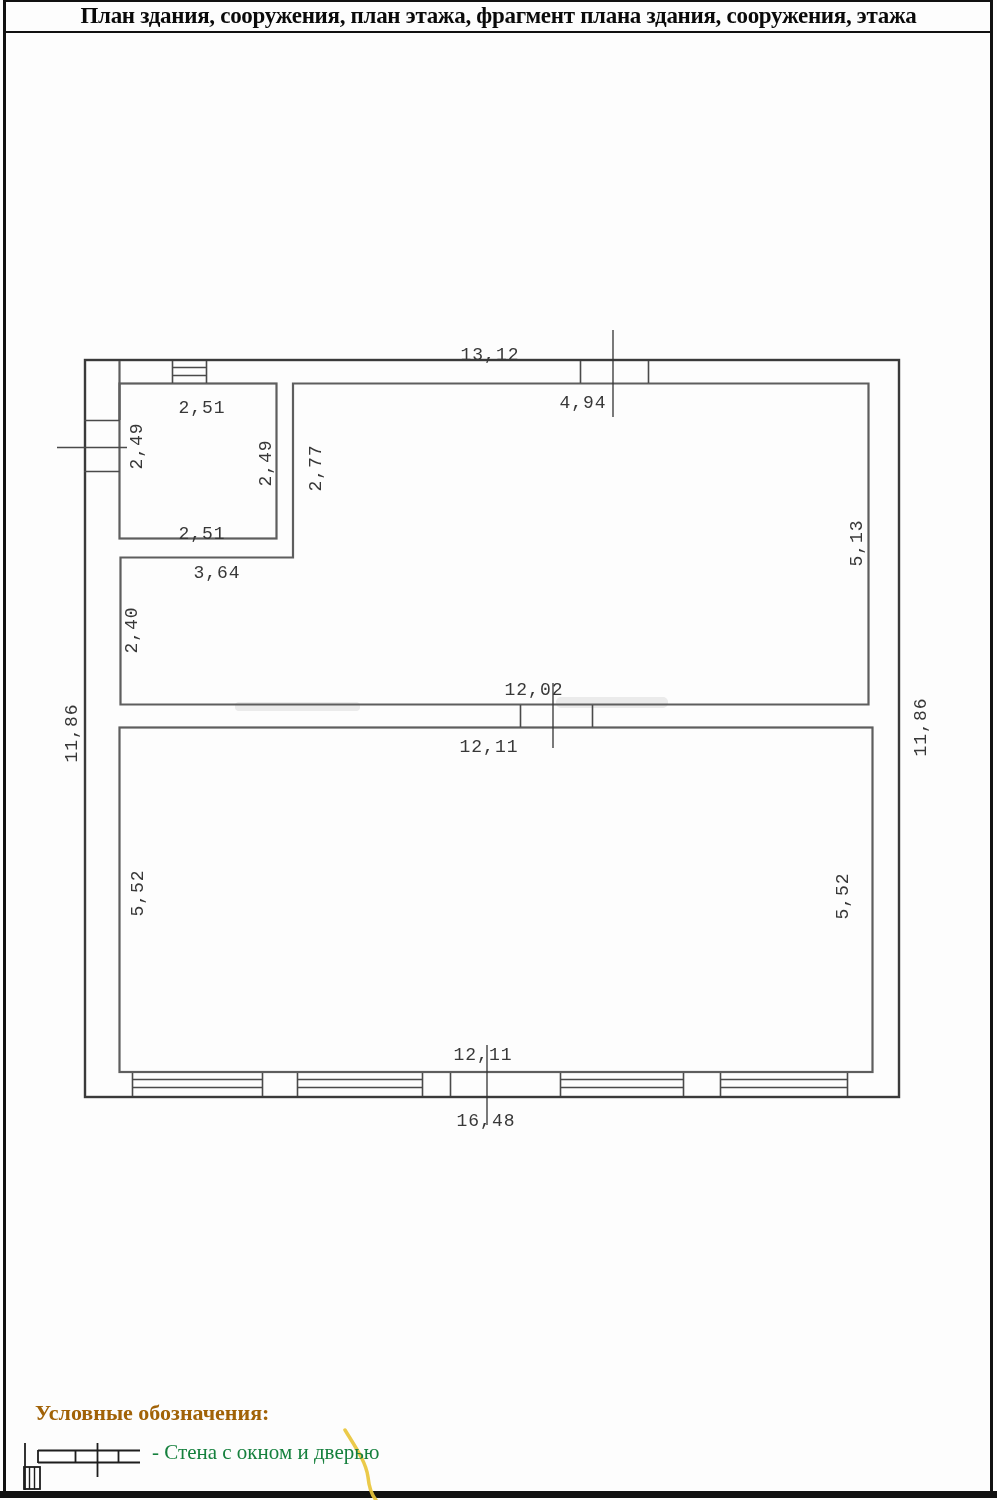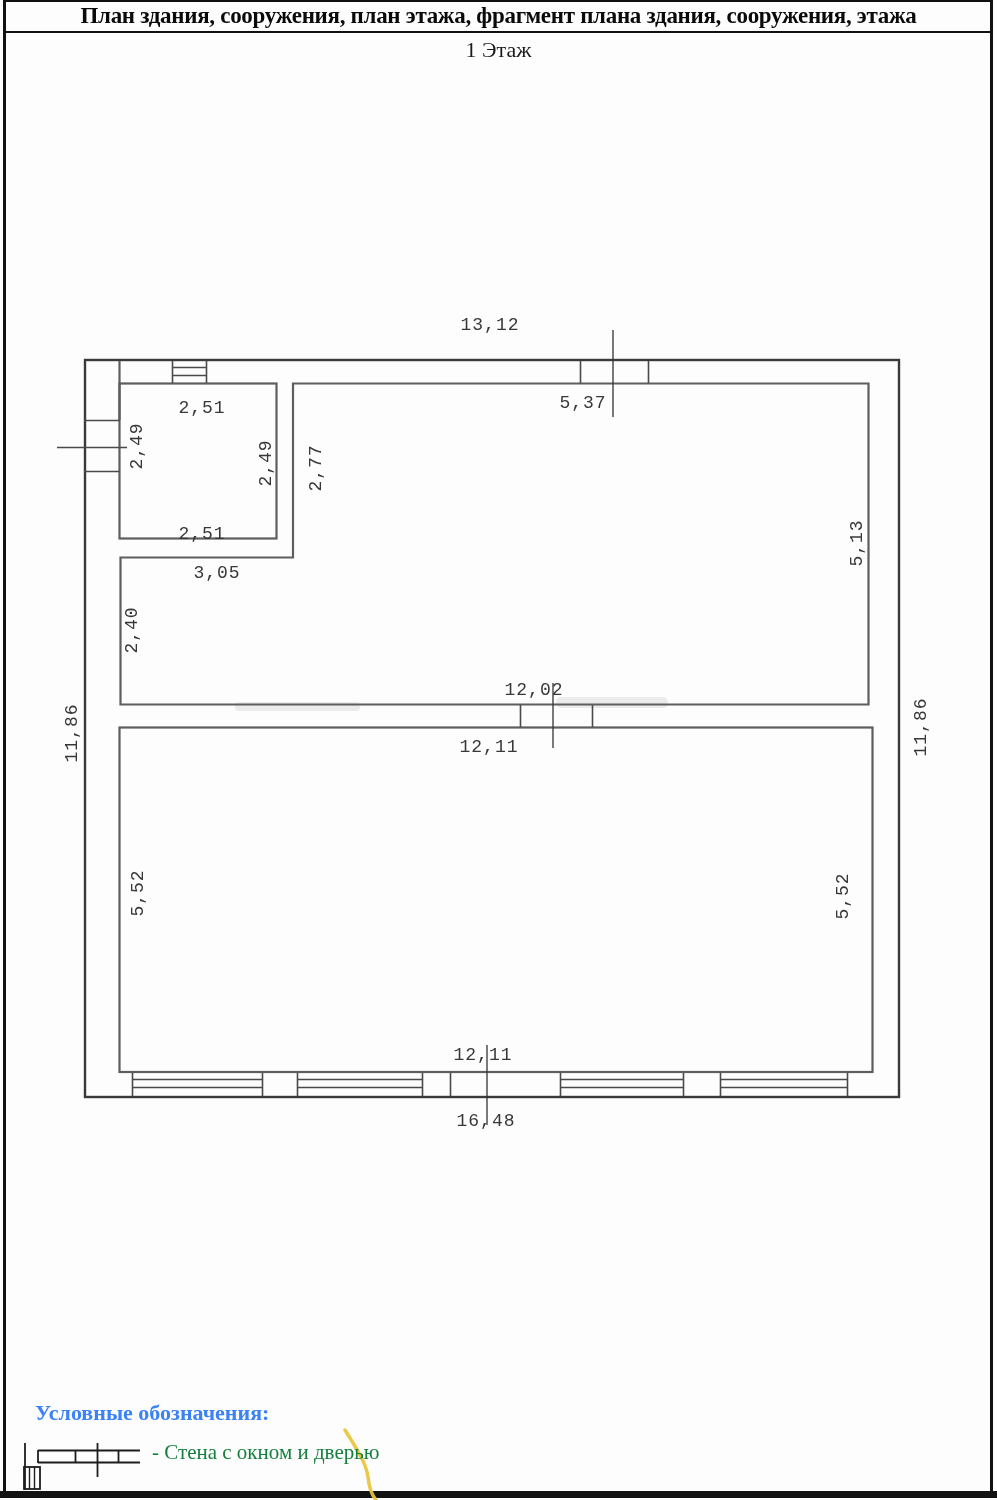--- a/index.html
+++ b/index.html
@@ -25,40 +25,39 @@
   .dim{
     position:absolute;
     font-family:"Liberation Mono","DejaVu Sans Mono",monospace;
     font-size:18px;color:#383838;white-space:nowrap;
     transform:translate(-50%,-50%);
     letter-spacing:1px;
   }
   .dim.rot{transform:translate(-50%,-50%) rotate(-90deg);}
   #legend-title{
     position:absolute;left:35px;top:1400px;
-    font-weight:bold;font-size:22px;color:#3b82f6;
+    font-weight:bold;font-size:22px;color:#a16207;
   }
   #legend-item-label{
     position:absolute;left:152px;top:1440px;
     font-size:21px;color:#15803d;white-space:nowrap;
   }
 </style>
 </head>
 <body>
 
 <div id="page">
 
   <div class="border-line" style="left:3px;top:0;width:990px;height:2px;"></div>
   <div class="border-line" style="left:3px;top:0;width:3px;height:1494px;"></div>
   <div class="border-line" style="left:990px;top:0;width:3px;height:1494px;"></div>
   <div class="border-line" style="left:3px;top:31px;width:990px;height:2px;"></div>
   <div class="border-line" style="left:0px;top:1491px;width:997px;height:7px;"></div>
 
   <div id="title-bar">План здания, сооружения, план этажа, фрагмент плана здания, сооружения, этажа</div>
-  <div id="floor-subtitle">1 Этаж</div>
 
   <svg width="997" height="1500" viewBox="0 0 997 1500">
 
     <g>
       <rect x="235" y="702" width="125" height="9" rx="4" fill="#c9c9c9" opacity="0.35"></rect>
       <rect x="556" y="697" width="112" height="11" rx="5" fill="#c9c9c9" opacity="0.35"></rect>
     </g>
 
     <g stroke="#3a3a3a" stroke-width="2.4" fill="none">
       <rect x="85" y="360" width="814" height="737"></rect>
@@ -108,28 +107,28 @@
       <path d="M38,1450.5 H140 M38,1462.5 H140 M38,1450 V1463"></path>
       <path d="M75.5,1450 V1463 M118.5,1450 V1463"></path>
       <path d="M97.5,1443 V1477"></path>
       <rect x="24" y="1467" width="16" height="22"></rect>
       <path d="M29.5,1467 V1489 M34.5,1467 V1489" stroke-width="1.4"></path>
     </g>
 
     <path d="M345,1430 C356,1448 366,1462 368,1477 C369,1487 371,1494 376,1500" stroke="#e9c53b" stroke-width="3.5" fill="none" opacity="0.92" stroke-linecap="round"></path>
   </svg>
 
-  <div class="dim" style="left:490px;top:325px;">13,12</div>
-  <div class="dim" style="left:583px;top:403px;">5,37</div>
+  <div class="dim" style="left:490px;top:355px;">13,12</div>
+  <div class="dim" style="left:583px;top:403px;">4,94</div>
   <div class="dim" style="left:202px;top:408px;">2,51</div>
   <div class="dim rot" style="left:137px;top:446px;">2,49</div>
   <div class="dim rot" style="left:266px;top:463px;">2,49</div>
   <div class="dim rot" style="left:316px;top:468px;">2,77</div>
   <div class="dim" style="left:202px;top:534px;">2,51</div>
-  <div class="dim" style="left:217px;top:573px;">3,05</div>
+  <div class="dim" style="left:217px;top:573px;">3,64</div>
   <div class="dim rot" style="left:132px;top:630px;">2,40</div>
   <div class="dim rot" style="left:857px;top:543px;">5,13</div>
   <div class="dim rot" style="left:72px;top:733px;">11,86</div>
   <div class="dim" style="left:490px;top:690px;margin-left:44px;">12,02</div>
   <div class="dim" style="left:489px;top:747px;">12,11</div>
   <div class="dim rot" style="left:921px;top:727px;">11,86</div>
   <div class="dim rot" style="left:138px;top:893px;">5,52</div>
   <div class="dim rot" style="left:843px;top:896px;">5,52</div>
   <div class="dim" style="left:483px;top:1055px;">12,11</div>
   <div class="dim" style="left:486px;top:1121px;">16,48</div>

